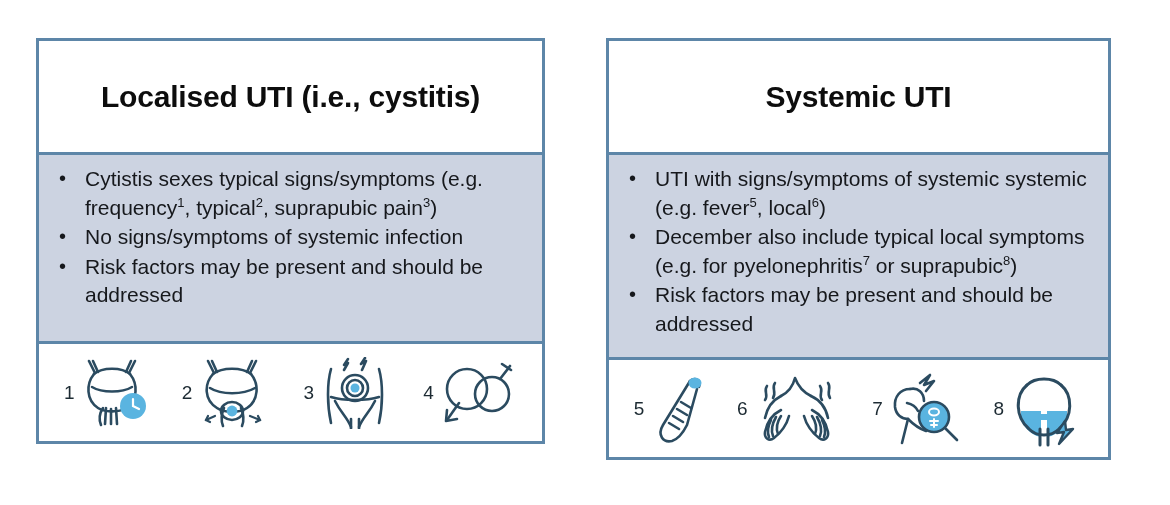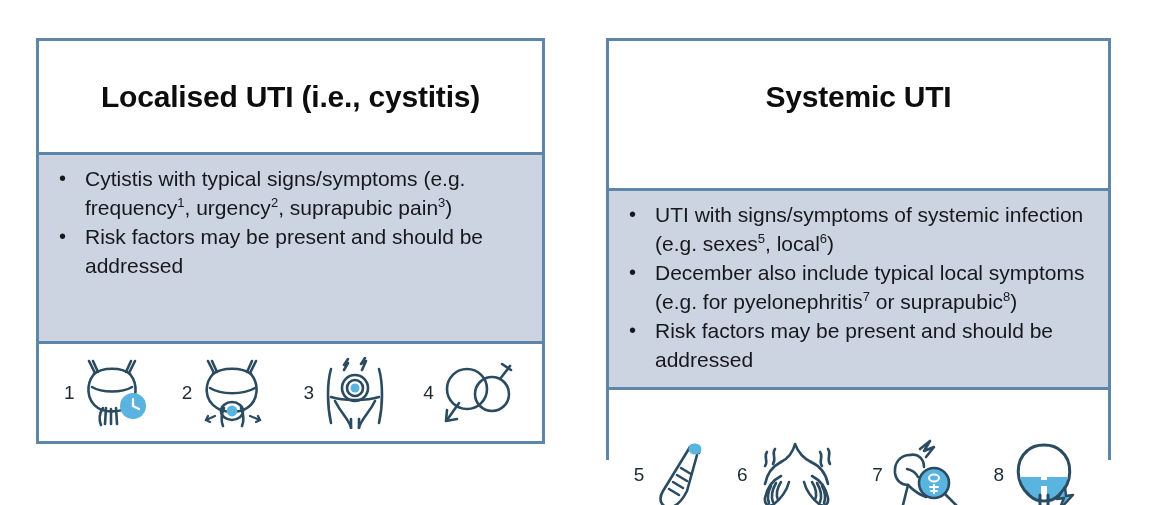--- a/index.html
+++ b/index.html
@@ -36,21 +36,20 @@
     top: 38px;
     width: 509px;
     height: 406px;
   }
 
   .panel-right {
     left: 606px;
     top: 38px;
     width: 505px;
     height: 422px;
-    gap: 36px;
   }
 
   .panel-title {
     box-sizing: border-box;
     background: #ffffff;
     display: flex;
     align-items: center;
     justify-content: center;
     flex: 0 0 auto;
   }
@@ -134,21 +133,22 @@
 <body>
 
 <div class="board">
 
   <div class="panel panel-left">
     <div class="panel-title">
       <h2>Localised UTI (i.e., cystitis)</h2>
     </div>
     <div class="panel-body">
       <ul class="bullets" id="bullets-0">
-          <li><span>Cytistis with typical signs/symptoms (e.g. frequency</span><sup>1</sup><span>, urgency</span><sup>2</sup><span>, suprapubic pain</span><sup>3</sup><span>)</span></li>
+          <li><span>Cytistis sexes typical signs/symptoms (e.g. frequency</span><sup>1</sup><span>, typical</span><sup>2</sup><span>, suprapubic pain</span><sup>3</sup><span>)</span></li>
+          <li><span>No signs/symptoms of systemic infection</span></li>
           <li><span>Risk factors may be present and should be addressed</span></li>
         </ul>
     </div>
     <div class="panel-icons" id="icons-0">
         <div class="icon-cell">
           <span class="icon-num">1</span>
           <span>
             <svg class="icon-art" width="74" height="70" viewBox="0 0 74 70">
               <g fill="none" stroke="#2b4b60" stroke-width="2.6" stroke-linecap="round" stroke-linejoin="round">
                 <path d="M16 16 C8 26 8 42 20 50 C26 54 40 55 48 50 C60 42 60 26 52 16"></path>
@@ -234,21 +234,21 @@
         </div>
       </div>
   </div>
 
   <div class="panel panel-right">
     <div class="panel-title">
       <h2>Systemic UTI</h2>
     </div>
     <div class="panel-body">
       <ul class="bullets" id="bullets-1">
-          <li><span>UTI with signs/symptoms of systemic infection (e.g. sexes</span><sup>5</sup><span>, local</span><sup>6</sup><span>)</span></li>
+          <li><span>UTI with signs/symptoms of systemic systemic (e.g. fever</span><sup>5</sup><span>, local</span><sup>6</sup><span>)</span></li>
           <li><span>December also include typical local symptoms (e.g. for pyelonephritis</span><sup>7</sup><span> or suprapubic</span><sup>8</sup><span>)</span></li>
           <li><span>Risk factors may be present and should be addressed</span></li>
         </ul>
     </div>
     <div class="panel-icons" id="icons-1">
         <div class="icon-cell">
           <span class="icon-num">5</span>
           <span>
             <svg class="icon-art" width="60" height="76" viewBox="0 0 60 76">
               <g fill="none" stroke="#2b4b60" stroke-width="2.6" stroke-linecap="round" stroke-linejoin="round">

